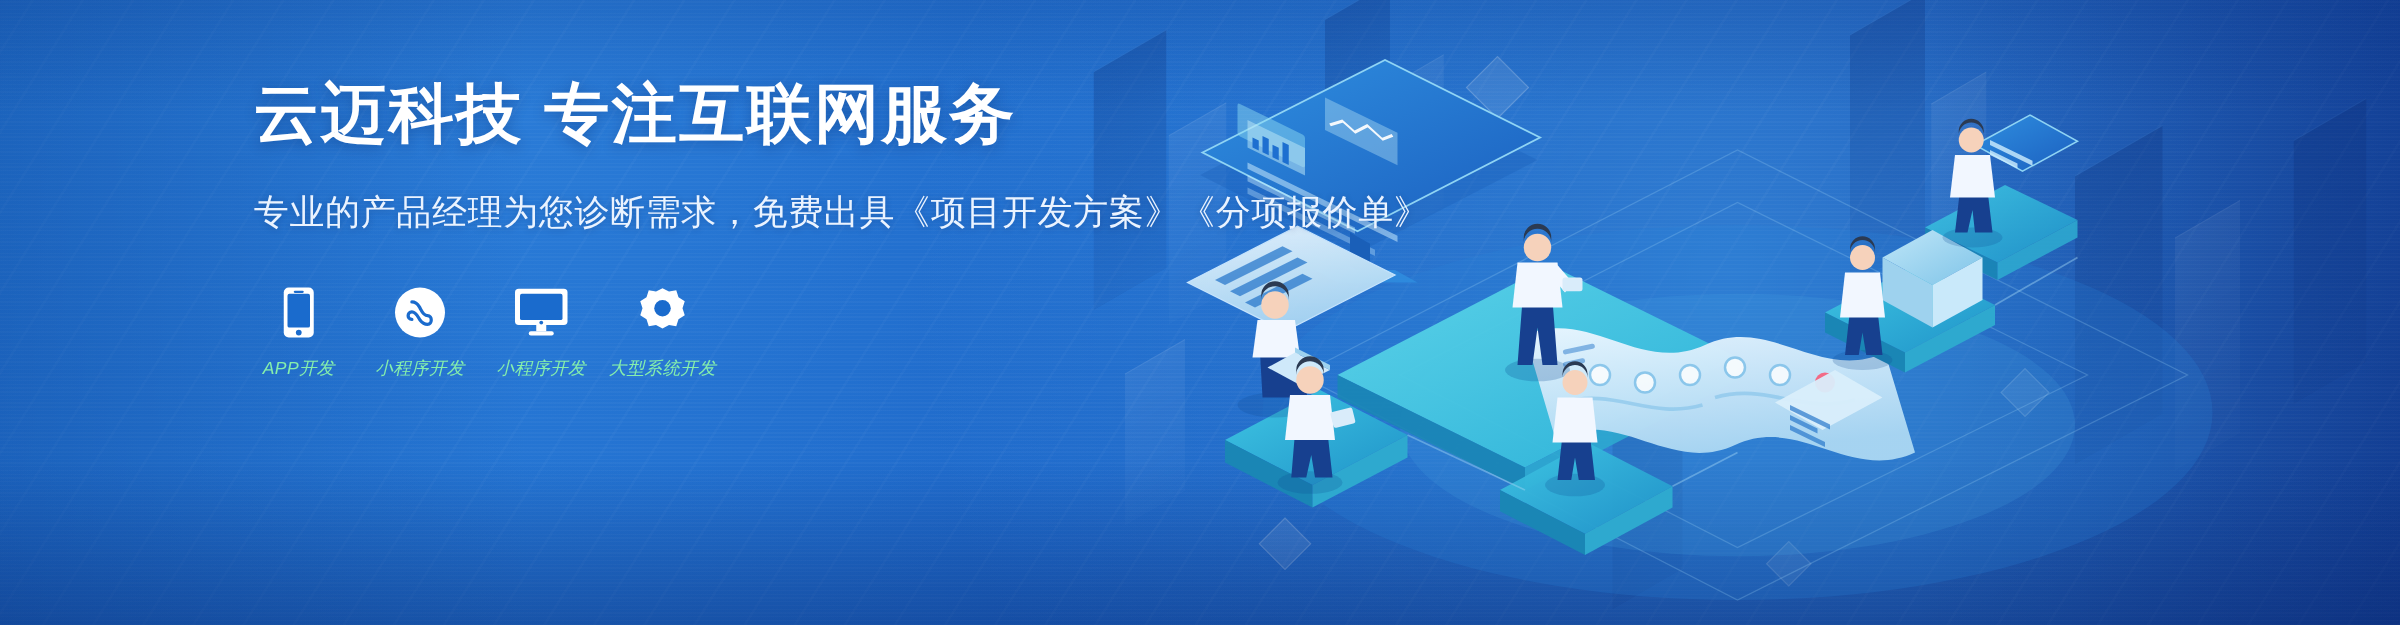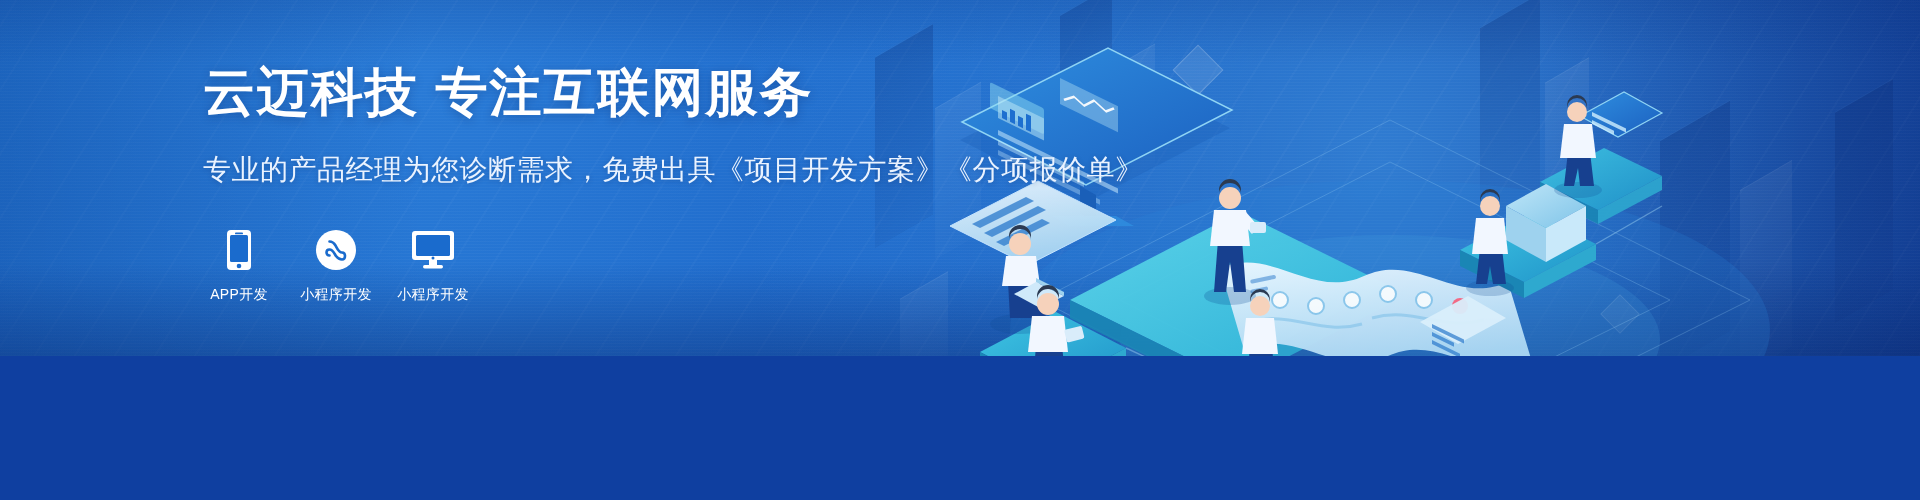--- a/index.html
+++ b/index.html
@@ -3,21 +3,21 @@
 <meta charset="utf-8">
 <style>
   html, body {
     margin: 0;
     padding: 0;
     background: #0f3fa0;
   }
   .banner {
     position: relative;
     width: 1920px;
-    height: 356px;
+    height: 500px;
     overflow: hidden;
     font-family: "Liberation Sans", "DejaVu Sans", sans-serif;
     background: #1667c8;
   }
   
   .bg-base {
     position: absolute;
     inset: 0;
     background:
       radial-gradient(circle at 72% 44%, rgba(70,160,235,0.55) 0%, rgba(70,160,235,0.0) 46%),
@@ -117,23 +117,24 @@
   .svc-icon {
     height: 44px;
     display: flex;
     align-items: center;
     justify-content: center;
   }
   .svc-icon svg { display: block; }
   .svc-label {
     margin-top: 14px;
     font-size: 14px;
-    color: #ffffff;
+    color: #86efac;
     white-space: nowrap;
     letter-spacing: .3px;
+    font-style: italic;
   }
 
   
   .illus {
     position: absolute;
     right: 0; top: 0;
     width: 1000px; height: 500px;
     z-index: 10;
   }
   .illus svg { display: block; }
@@ -419,17 +420,26 @@
             <rect x="1" y="1" width="42" height="29" rx="3" fill="#ffffff"></rect>
             <rect x="5" y="5" width="34" height="21" rx="1.5" fill="#1a6bcd"></rect>
             <circle cx="22" cy="28" r="1.5" fill="#1a6bcd"></circle>
             <rect x="18" y="30" width="8" height="5" fill="#ffffff"></rect>
             <rect x="12" y="35" width="20" height="3.4" rx="1.7" fill="#ffffff"></rect>
           </svg>
         </span>
         <span class="svc-label">小程序开发</span>
       </div>
 
+      <div class="service">
+        <span class="svc-icon">
+          <svg width="42" height="42" viewBox="0 0 42 42">
+            <path d="M21 1.5 L26.2 4.2 L32 3.2 L33.8 8.8 L38.8 12 L37 17.6 L38.8 23.2 L33.8 26.4 L32 32 L26.2 31 L21 33.7 L15.8 31 L10 32 L8.2 26.4 L3.2 23.2 L5 17.6 L3.2 12 L8.2 8.8 L10 3.2 L15.8 4.2 Z" fill="#ffffff"></path>
+            <circle cx="21" cy="17.6" r="6.6" fill="#1a6bcd"></circle>
+          </svg>
+        </span>
+        <span class="svc-label">大型系统开发</span>
+      </div>
 
     </div>
   </div>
 
 </div>
 
 </body></html>

